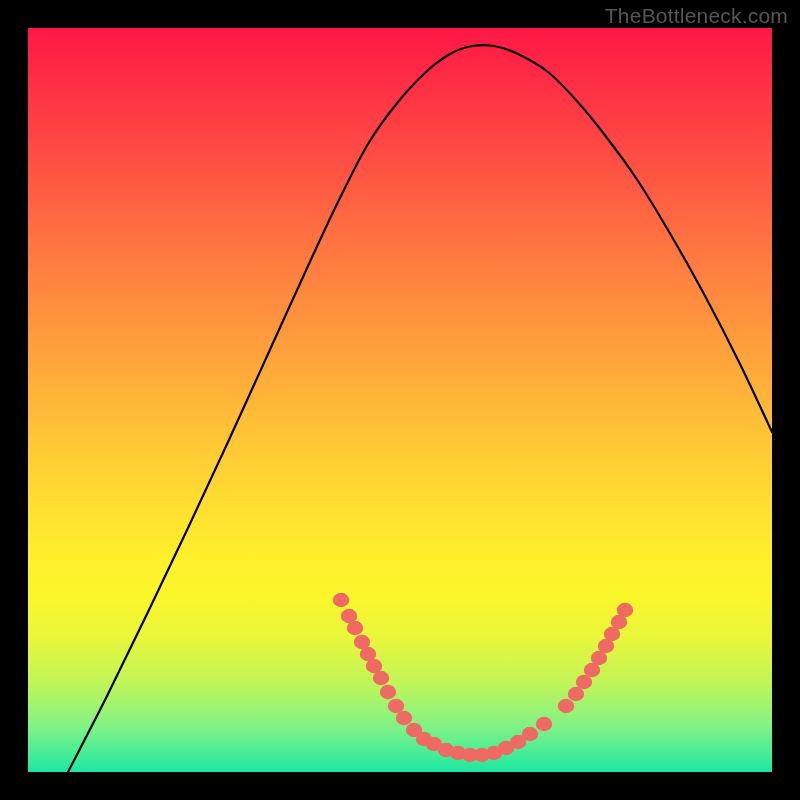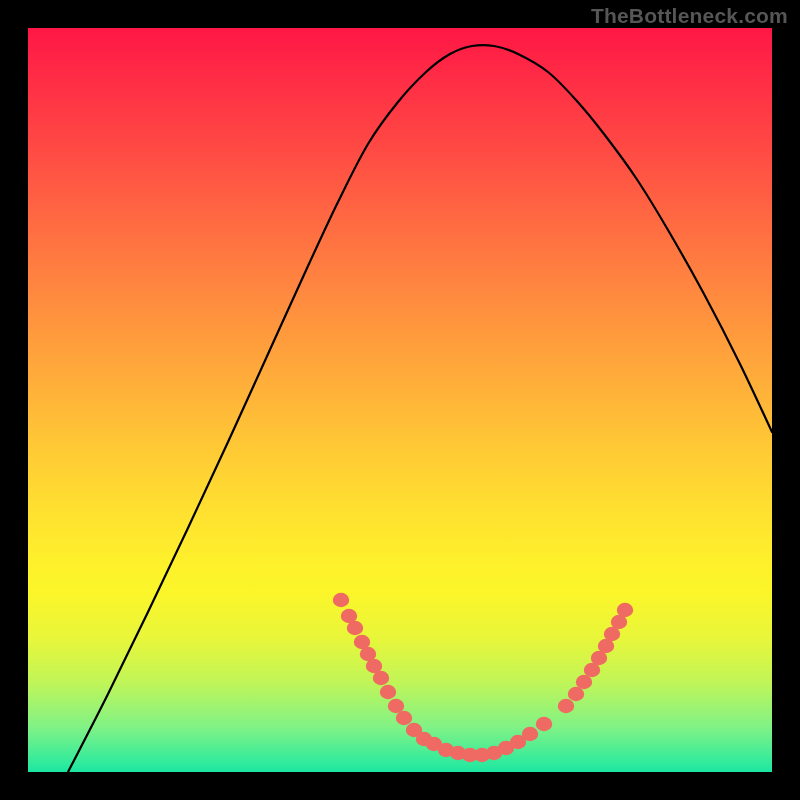--- a/index.html
+++ b/index.html
@@ -34,21 +34,21 @@
       #2dea9d 99%,
       #1be5a2 100%
     );
   }
   .watermark {
     position: absolute;
     top: 4px;
     right: 12px;
     font-family: Arial, Helvetica, sans-serif;
     font-size: 21px;
-    font-weight: bold;
+    font-weight: normal;
     color: #565656;
     letter-spacing: 0.2px;
   }
   svg.curve {
     position: absolute;
     left: 0;
     top: 0;
     width: 744px;
     height: 744px;
     overflow: visible;

